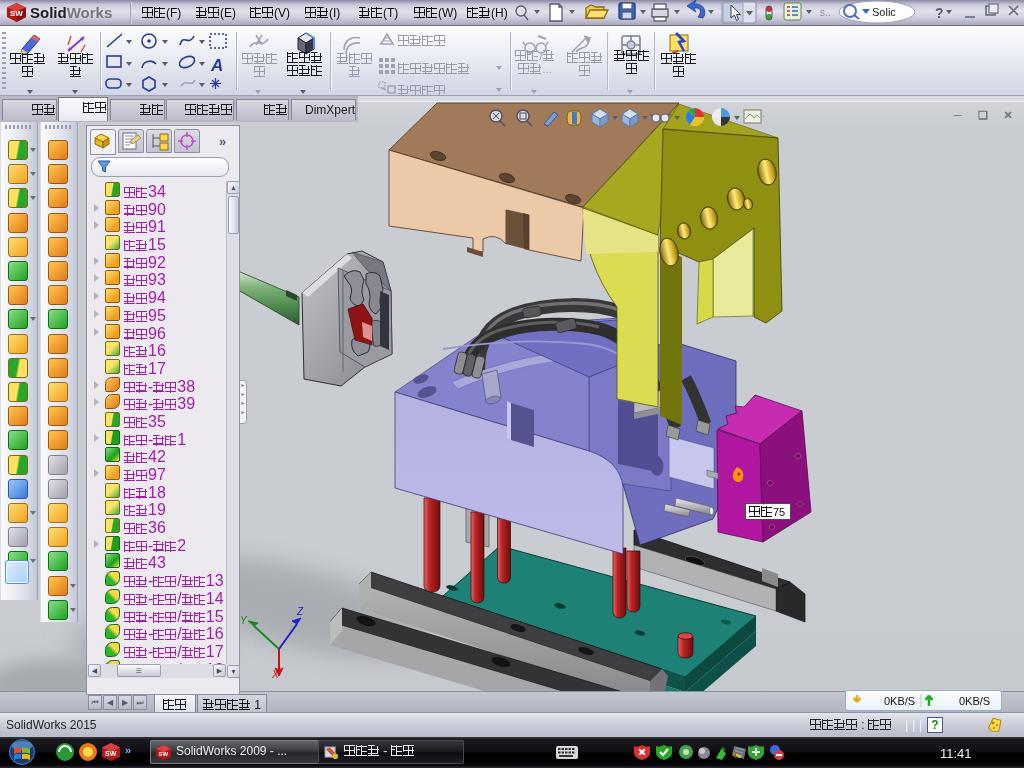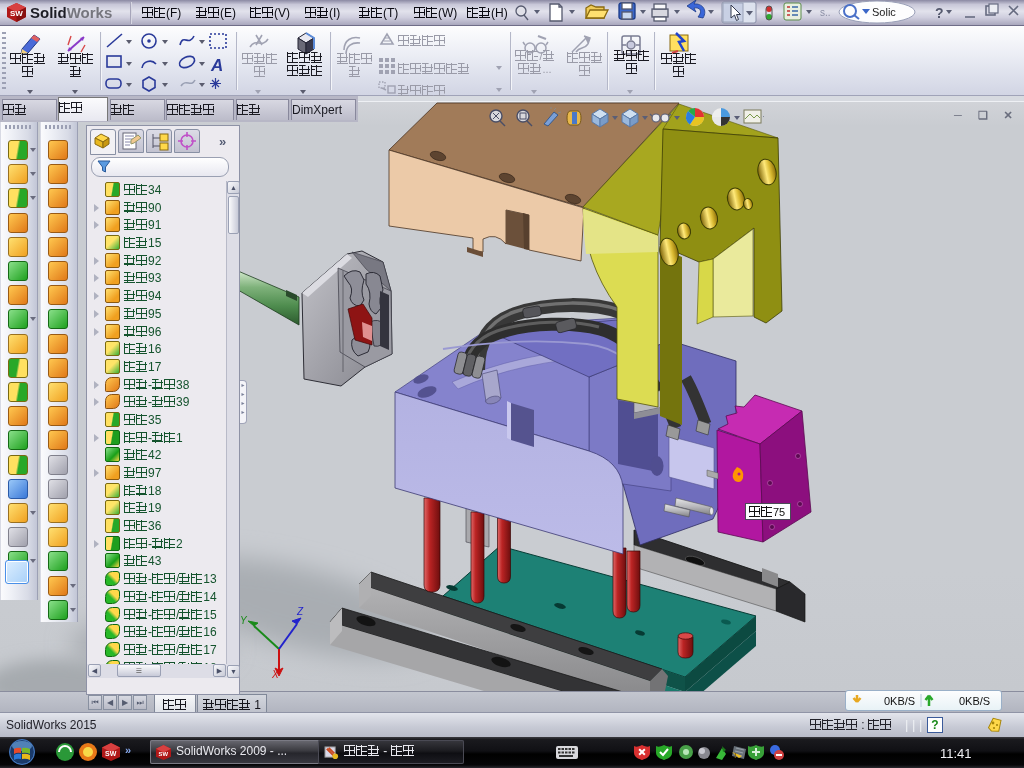--- a/index.html
+++ b/index.html
@@ -40,21 +40,21 @@
 
 #tools{left:0;top:26px;width:1024px;height:70px;background:linear-gradient(180deg,#fdfdfe 0%,#eceef5 40%,#dcdfeb 75%,#d2d5e4 100%);border-bottom:1px solid #a0a3b8}
 .tsep{position:absolute;top:6px;width:1px;height:58px;background:#b4b7c8;box-shadow:1px 0 0 #f4f5f9}
 .tlab{position:absolute;text-align:center;font-size:11px;color:#1a1a22;line-height:13px}
 .gray{color:#9a9ba8}
 .dd{position:absolute;width:0;height:0;border-left:3px solid transparent;border-right:3px solid transparent;border-top:4px solid #5a5c6e}
 .ddg{border-top-color:#a0a2b2}
 #wm{left:925px;top:24px;width:95px;height:68px;font-size:66px;font-style:italic;font-weight:bold;color:#ccd0da;font-family:"Liberation Serif",serif;letter-spacing:-6px}
 
 #tabrow{left:0;top:96px;width:358px;height:26px;background:#b7b7c6}
-.ctab{position:absolute;top:3px;height:21px;background:linear-gradient(180deg,#d8d8e2,#bcbcca);border:1px solid #88889c;border-bottom:none;font-size:12px;color:#1a1a22;text-align:left;padding-top:3px}
+.ctab{position:absolute;top:3px;height:21px;background:linear-gradient(180deg,#d8d8e2,#bcbcca);border:1px solid #88889c;border-bottom:none;font-size:12px;color:#1a1a22;text-align:right;padding-top:3px}
 .ctab.on{background:linear-gradient(180deg,#fbfbfd,#e8e8f0);height:24px;top:1px;z-index:3;border-color:#777}
 
 #vp{left:0;top:96px;width:1024px;height:595px;background:linear-gradient(180deg,#d3d5da 0,#c9ccd1 30px,#c9ccd1 80%,#c6c9ce 100%)}
 #vptop{left:358px;top:96px;width:666px;height:6px;background:#d7dae0;border-bottom:1px solid #eef0f4}
 
 .wb{position:absolute;top:107px;width:22px;height:17px;color:#6a6e7e;font-size:11px;text-align:center;line-height:16px;font-weight:bold}
 
 #btabs{left:0;top:691px;width:1024px;height:21px;background:linear-gradient(180deg,#c3c6cf,#b2b5c0);border-top:1px solid #8a8d9e}
 .nav{position:absolute;top:3px;width:14px;height:15px;background:linear-gradient(180deg,#d8dae2,#b8bac6);border:1px solid #8890a0;color:#555c70;font-size:8px;text-align:center;line-height:14px}
 .btab{position:absolute;top:2px;height:19px;font-size:12px;color:#15151c;text-align:center;padding-top:3px;border:1px solid #808898;background:linear-gradient(180deg,#d4d7de,#bfc2cc)}
@@ -70,21 +70,21 @@
 .vtb{top:122px;width:38px;background:linear-gradient(90deg,#fbfbfd 0%,#eef0f6 30%,#d8dbe6 75%,#c2c6d6 100%);border-right:1px solid #9ca0b4;border-left:1px solid #d8dae4}
 .grip{position:absolute;left:4px;top:3px;width:26px;height:4px;background:repeating-linear-gradient(90deg,#9ca0b4 0,#9ca0b4 2px,transparent 2px,transparent 4px)}
 .vi{position:absolute;left:7px;width:20px;height:20px;border-radius:3px}
 .via{position:absolute;left:29px;width:0;height:0;border-left:3px solid transparent;border-right:3px solid transparent;border-top:4px solid #6a6c7e}
 
 #tree{left:86px;top:125px;width:154px;height:570px;background:#eceaef;border:1px solid #8e92a6}
 .ptab{position:absolute;top:3px;width:26px;height:24px;background:linear-gradient(180deg,#dcdce6,#c2c2d0);border:1px solid #8890a4;border-radius:3px 3px 0 0}
 .ptab.on{background:#f2f1f4;height:26px}
 #filter{position:absolute;left:4px;top:31px;width:138px;height:20px;background:linear-gradient(180deg,#fff,#e8e8f0);border:1px solid #9aa0b2;border-radius:9px}
 #titems{position:absolute;left:2px;top:55px;width:138px}
-.ti{position:relative;height:17.7px;font-size:12px;color:#14532d;white-space:nowrap}
+.ti{position:relative;height:17.7px;font-size:16px;color:#a21caf;white-space:nowrap}
 .ti .ic{position:absolute;left:16px;top:1px;width:15px;height:15px;border-radius:2px}
 .ti .tx{position:absolute;left:35px;top:2px}
 .ti .ex{position:absolute;left:5px;top:5px;width:0;height:0;border-top:4px solid transparent;border-bottom:4px solid transparent;border-left:5px solid #b0b2c0}
 .ic.split{background:linear-gradient(100deg,#ffe060 0 46%,#28a828 54% 100%);border:1px solid #7a6a10}
 .ic.ext{background:linear-gradient(135deg,#ffe070,#f0a020 70%);border:1px solid #8a5a10}
 .ic.fil{background:linear-gradient(135deg,#ffe468 45%,#38b038);border:1px solid #7a6a10}
 .ic.sur{background:linear-gradient(135deg,#ffc850,#e07818);border:1px solid #8a5010;border-radius:45% 8% 45% 8%}
 .ic.loft{background:linear-gradient(100deg,#ffe060 0 42%,#1e9e1e 50% 100%);border:1px solid #106a10}
 .ic.comb{background:linear-gradient(135deg,#8ae08a,#18a018 60%,#ffd84a);border:1px solid #0e6a0e}
 .ic.mov{background:linear-gradient(45deg,#28b828 0 40%,#ffd84a 60% 100%);border:1px solid #0e6a0e;border-radius:50% 20%}

